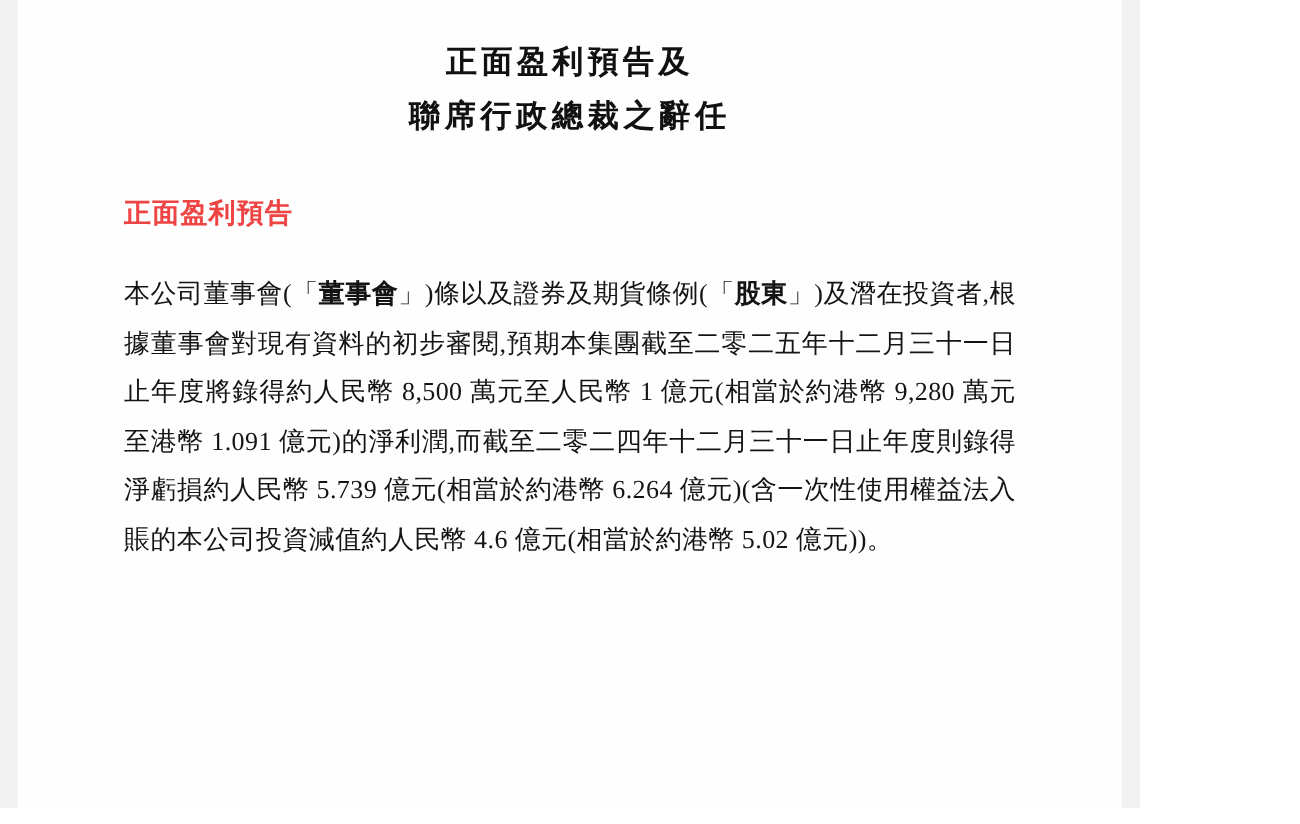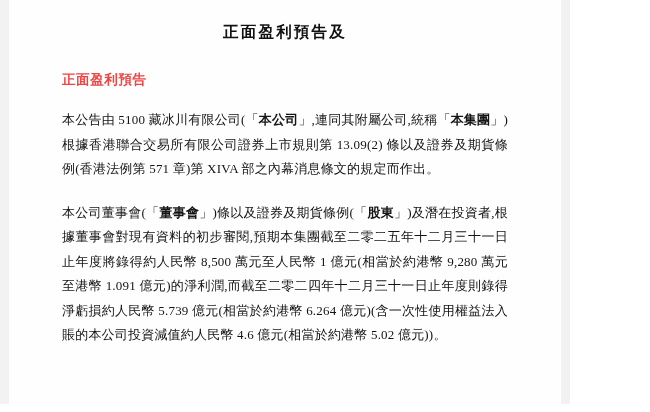--- a/index.html
+++ b/index.html
@@ -74,23 +74,23 @@
 </style>
 </head>
 <body>
 
 <div class="page">
   <div class="edge-left"></div>
   <div class="edge-right"></div>
 
   <h1 class="doc-title">
     <span>正面盈利預告及</span>
+    <span class="line2">聯席行政總裁之辭任</span>
   </h1>
 
   <div class="section-heading">正面盈利預告</div>
 
   <div id="body-paragraphs">
-      <div class="para"><span>本公告由 5100 藏冰川有限公司(「</span><b>本公司</b><span>」,連同其附屬公司,統稱「</span><b>本集團</b><span>」)根據香港聯合交易所有限公司證券上市規則第 13.09(2) 條以及證券及期貨條例(香港法例第 571 章)第 XIVA 部之內幕消息條文的規定而作出。</span></div>
       <div class="para"><span>本公司董事會(「</span><b>董事會</b><span>」)條以及證券及期貨條例(「</span><b>股東</b><span>」)及潛在投資者,根據董事會對現有資料的初步審閱,預期本集團截至二零二五年十二月三十一日止年度將錄得約人民幣 8,500 萬元至人民幣 1 億元(相當於約港幣 9,280 萬元至港幣 1.091 億元)的淨利潤,而截至二零二四年十二月三十一日止年度則錄得淨虧損約人民幣 5.739 億元(相當於約港幣 6.264 億元)(含一次性使用權益法入賬的本公司投資減值約人民幣 4.6 億元(相當於約港幣 5.02 億元))。</span></div>
     </div>
 
   <div class="bottom-fade"></div>
 </div>
 
 </body></html>

